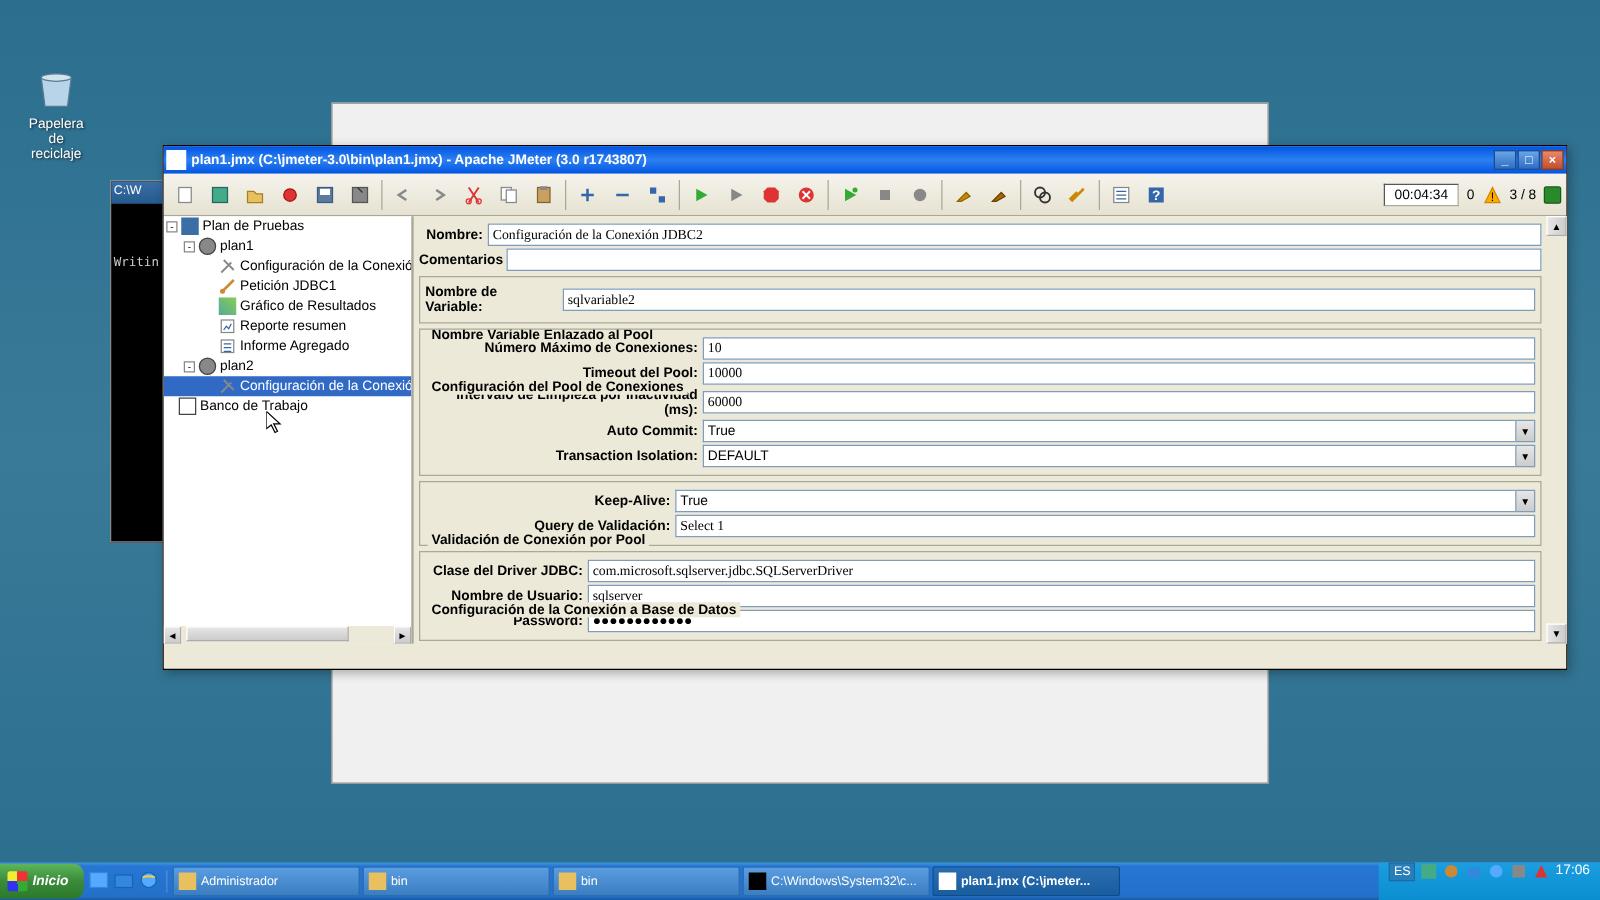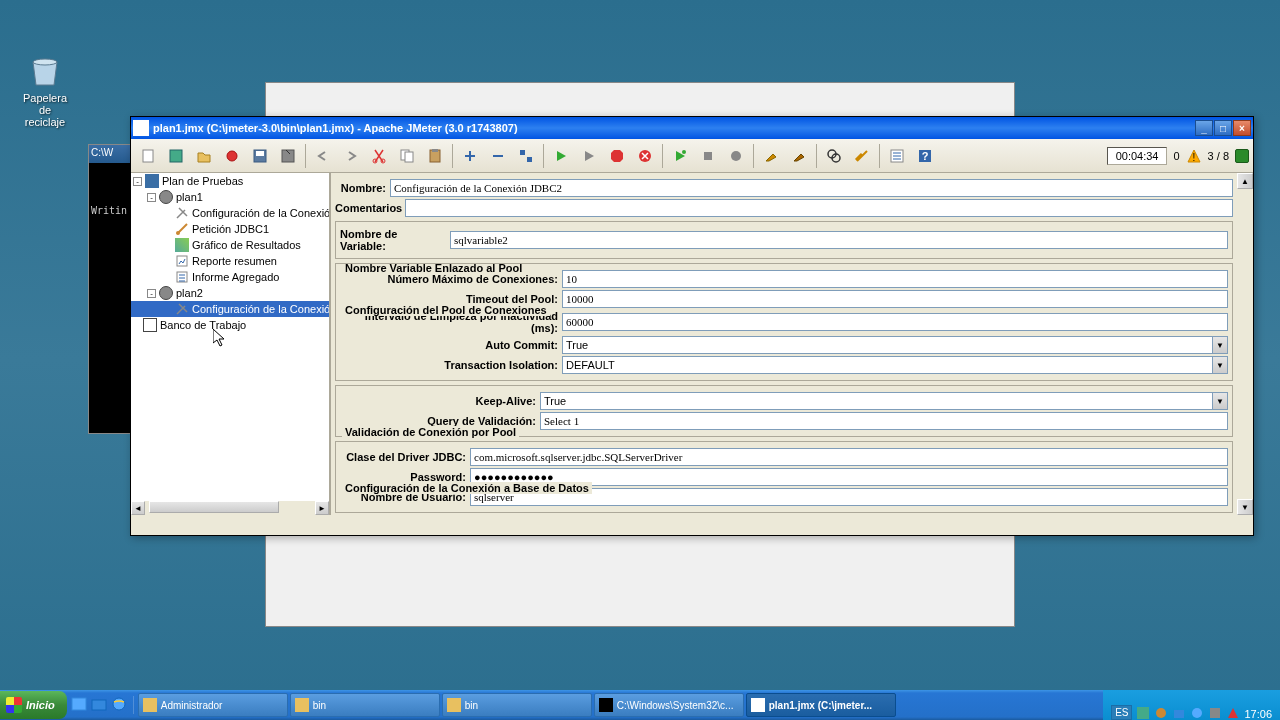--- a/index.html
+++ b/index.html
@@ -72,21 +72,21 @@
 
 .taskbar { position: absolute; bottom: 0; left: 0; right: 0; height: 30px; background: linear-gradient(to bottom, #3d95e6 0%, #2776d4 10%, #2470c9 90%, #1a5a9f 100%); display: flex; align-items: center; font-size: 11px; color: white; }
 .start-btn { height: 28px; padding: 0 12px 0 6px; background: linear-gradient(to bottom, #5bb75b, #3a8a3a 50%, #2a7a2a); border-radius: 0 8px 8px 0; display: flex; align-items: center; font-weight: bold; font-style: italic; cursor: pointer; gap: 4px; }
 .start-logo { width: 16px; height: 16px; background: conic-gradient(#e33 0 90deg, #3a3 90deg 180deg, #33e 180deg 270deg, #ee3 270deg); border-radius: 2px; }
 .ql { display: flex; gap: 2px; padding: 0 4px; border-right: 1px solid rgba(255,255,255,0.2); }
 .ql-item { width: 18px; height: 18px; cursor: pointer; }
 .task-btns { flex: 1; display: flex; gap: 2px; padding: 0 4px; overflow: hidden; }
 .task-btn { height: 24px; min-width: 150px; max-width: 155px; background: linear-gradient(to bottom, #5a9de0, #3a7dc0); border: 1px solid #2a6db0; border-radius: 2px; display: flex; align-items: center; padding: 0 4px; gap: 4px; cursor: pointer; font-size: 10px; overflow: hidden; white-space: nowrap; }
 .task-btn.active { background: linear-gradient(to bottom, #2a6db0, #1a5d9f); border-color: #0a4d8f; font-weight: bold; }
 .task-icon { width: 14px; height: 14px; background: #fff; flex-shrink: 0; }
-.tray { display: flex; align-items: flex-end; gap: 4px; padding: 0 8px; background: linear-gradient(to bottom, #1a9ee0, #0a8ed0); height: 100%; }
+.tray { display: flex; align-items: flex-start; gap: 4px; padding: 0 8px; background: linear-gradient(to bottom, #1a9ee0, #0a8ed0); height: 100%; }
 .tray-item { width: 14px; height: 14px; cursor: pointer; }
 .tray-time { color: white; font-size: 11px; }
 .tray-lang { background: #2a7eb8; padding: 1px 3px; font-size: 10px; border: 1px solid #1a6ea8; }
 
 
 .cursor { position: absolute; top: 329px; left: 213px; pointer-events: none; z-index: 9999; }
 </style>
 </head>
 <body>
 
@@ -421,26 +421,26 @@
             </div>
         </div>
 
         <div class="fieldset">
           <div class="fieldset-legend">Configuración de la Conexión a Base de Datos</div>
           <div class="form-row">
               <span class="form-label" style="width:130px">Clase del Driver JDBC:</span>
               <input class="form-input" value="com.microsoft.sqlserver.jdbc.SQLServerDriver" style="">
             </div>
           <div class="form-row">
+              <span class="form-label" style="width:130px">Nombre de Usuario:</span>
+              <input class="form-input" value="sqlserver" style="">
+            </div>
+          <div class="form-row">
               <span class="form-label" style="width:130px">Password:</span>
               <input class="form-input" value="●●●●●●●●●●●●" style="">
-            </div>
-          <div class="form-row">
-              <span class="form-label" style="width:130px">Nombre de Usuario:</span>
-              <input class="form-input" value="sqlserver" style="">
             </div>
         </div>
       </div>
       <div class="form-scrollbar-v">
         <div class="sb-btn-v">▲</div>
         <div class="sb-track-v"></div>
         <div class="sb-btn-v">▼</div>
       </div>
     </div>
   </div>

